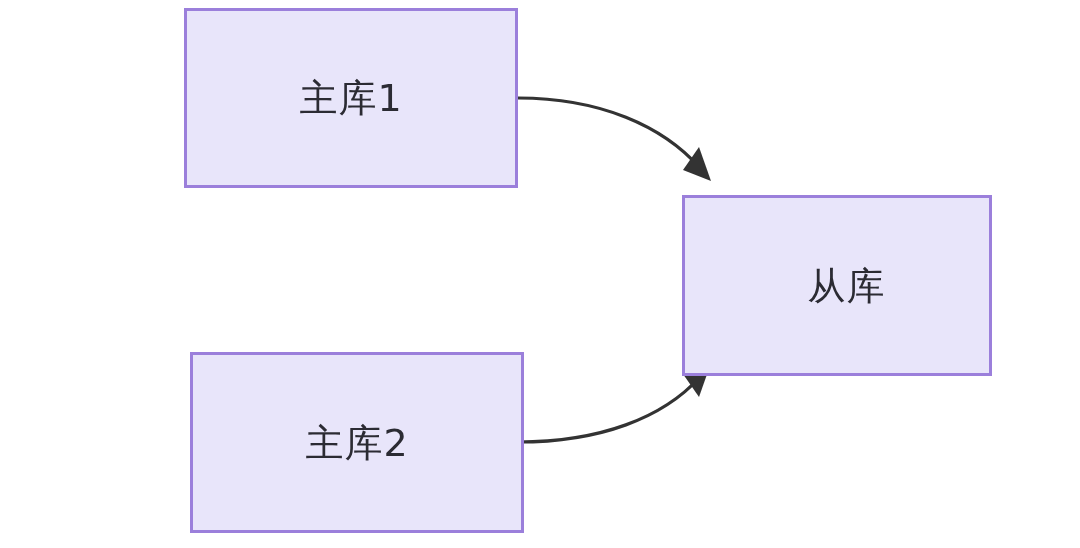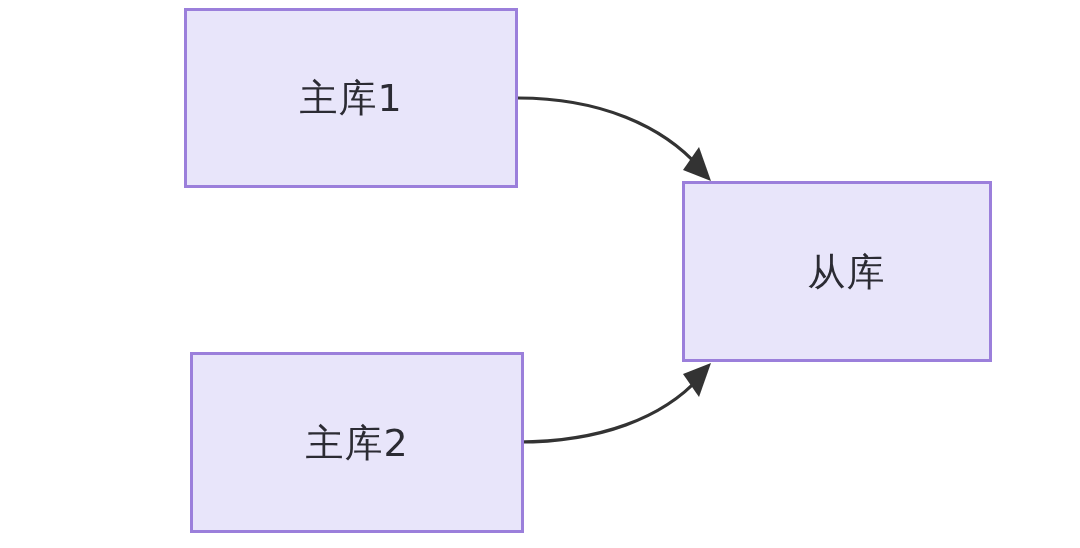--- a/index.html
+++ b/index.html
@@ -43,21 +43,21 @@
     height: 180px;
   }
   #node-master2 {
     left: 190px;
     top: 352px;
     width: 334px;
     height: 181px;
   }
   #node-slave {
     left: 682px;
-    top: 181px;
+    top: 195px;
     width: 310px;
     height: 181px;
     padding-left: 19px;
   }
   #edges {
     position: absolute;
     left: 0;
     top: 0;
     width: 1080px;
     height: 548px;

